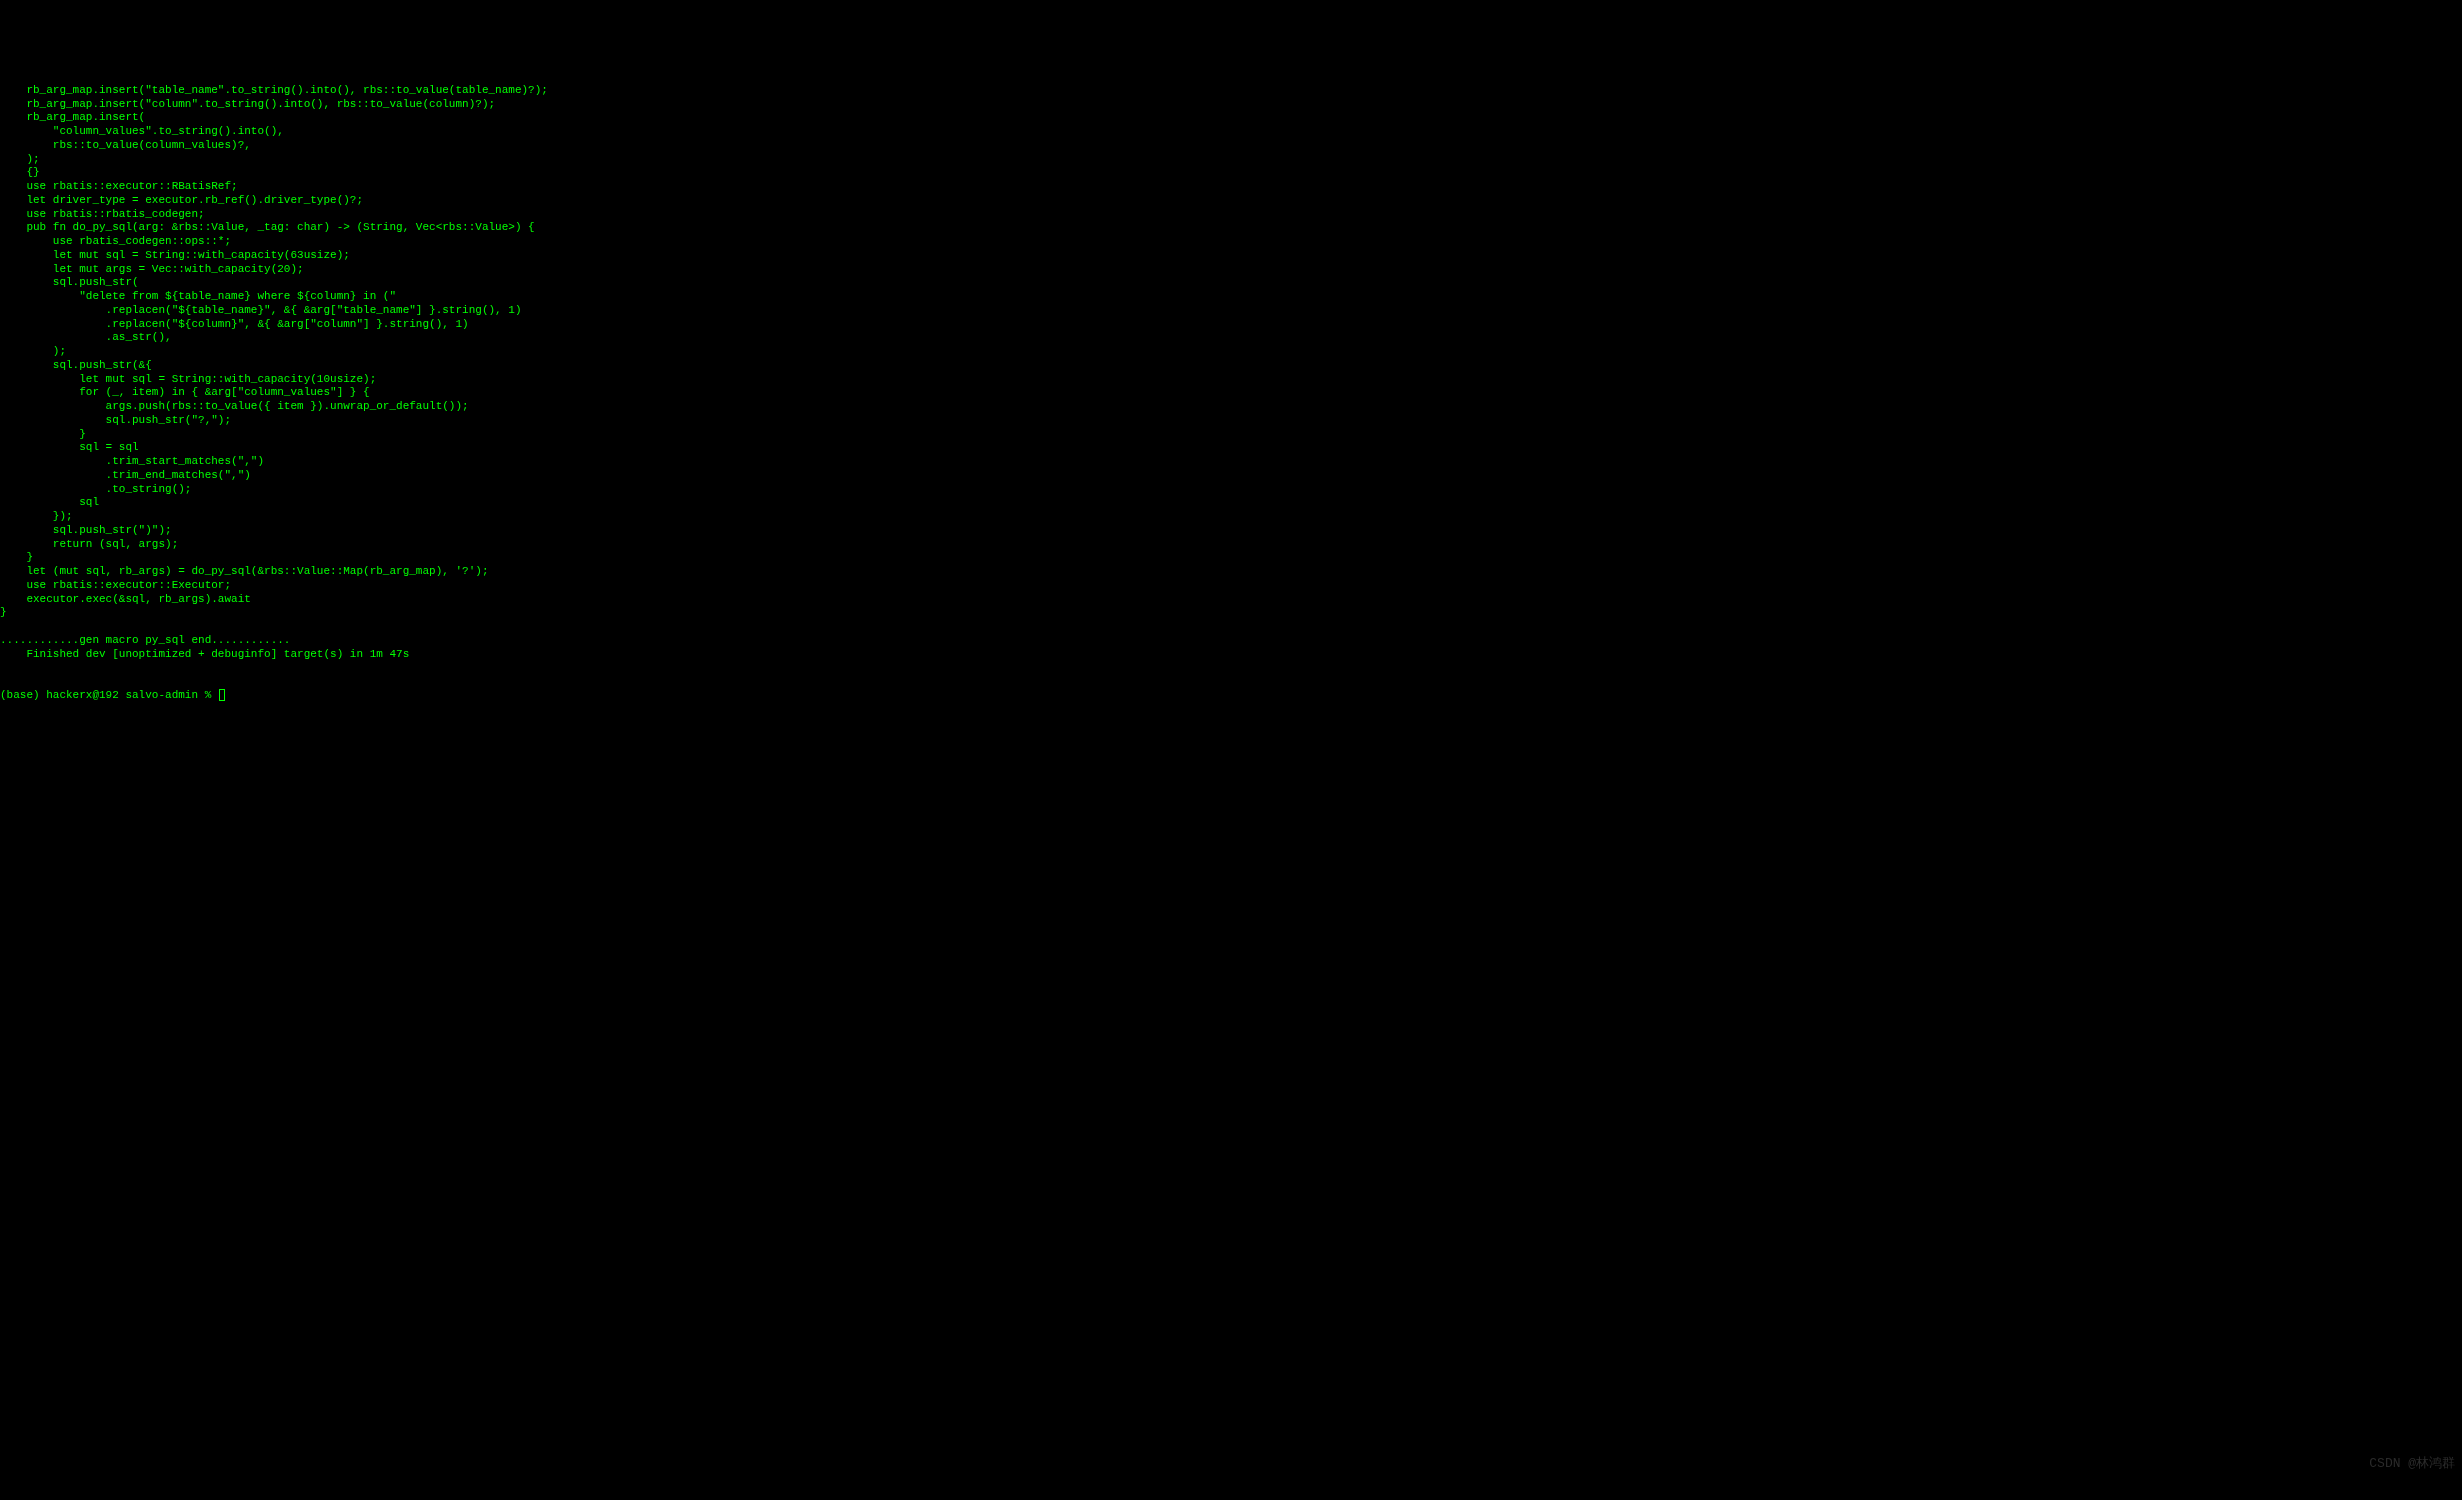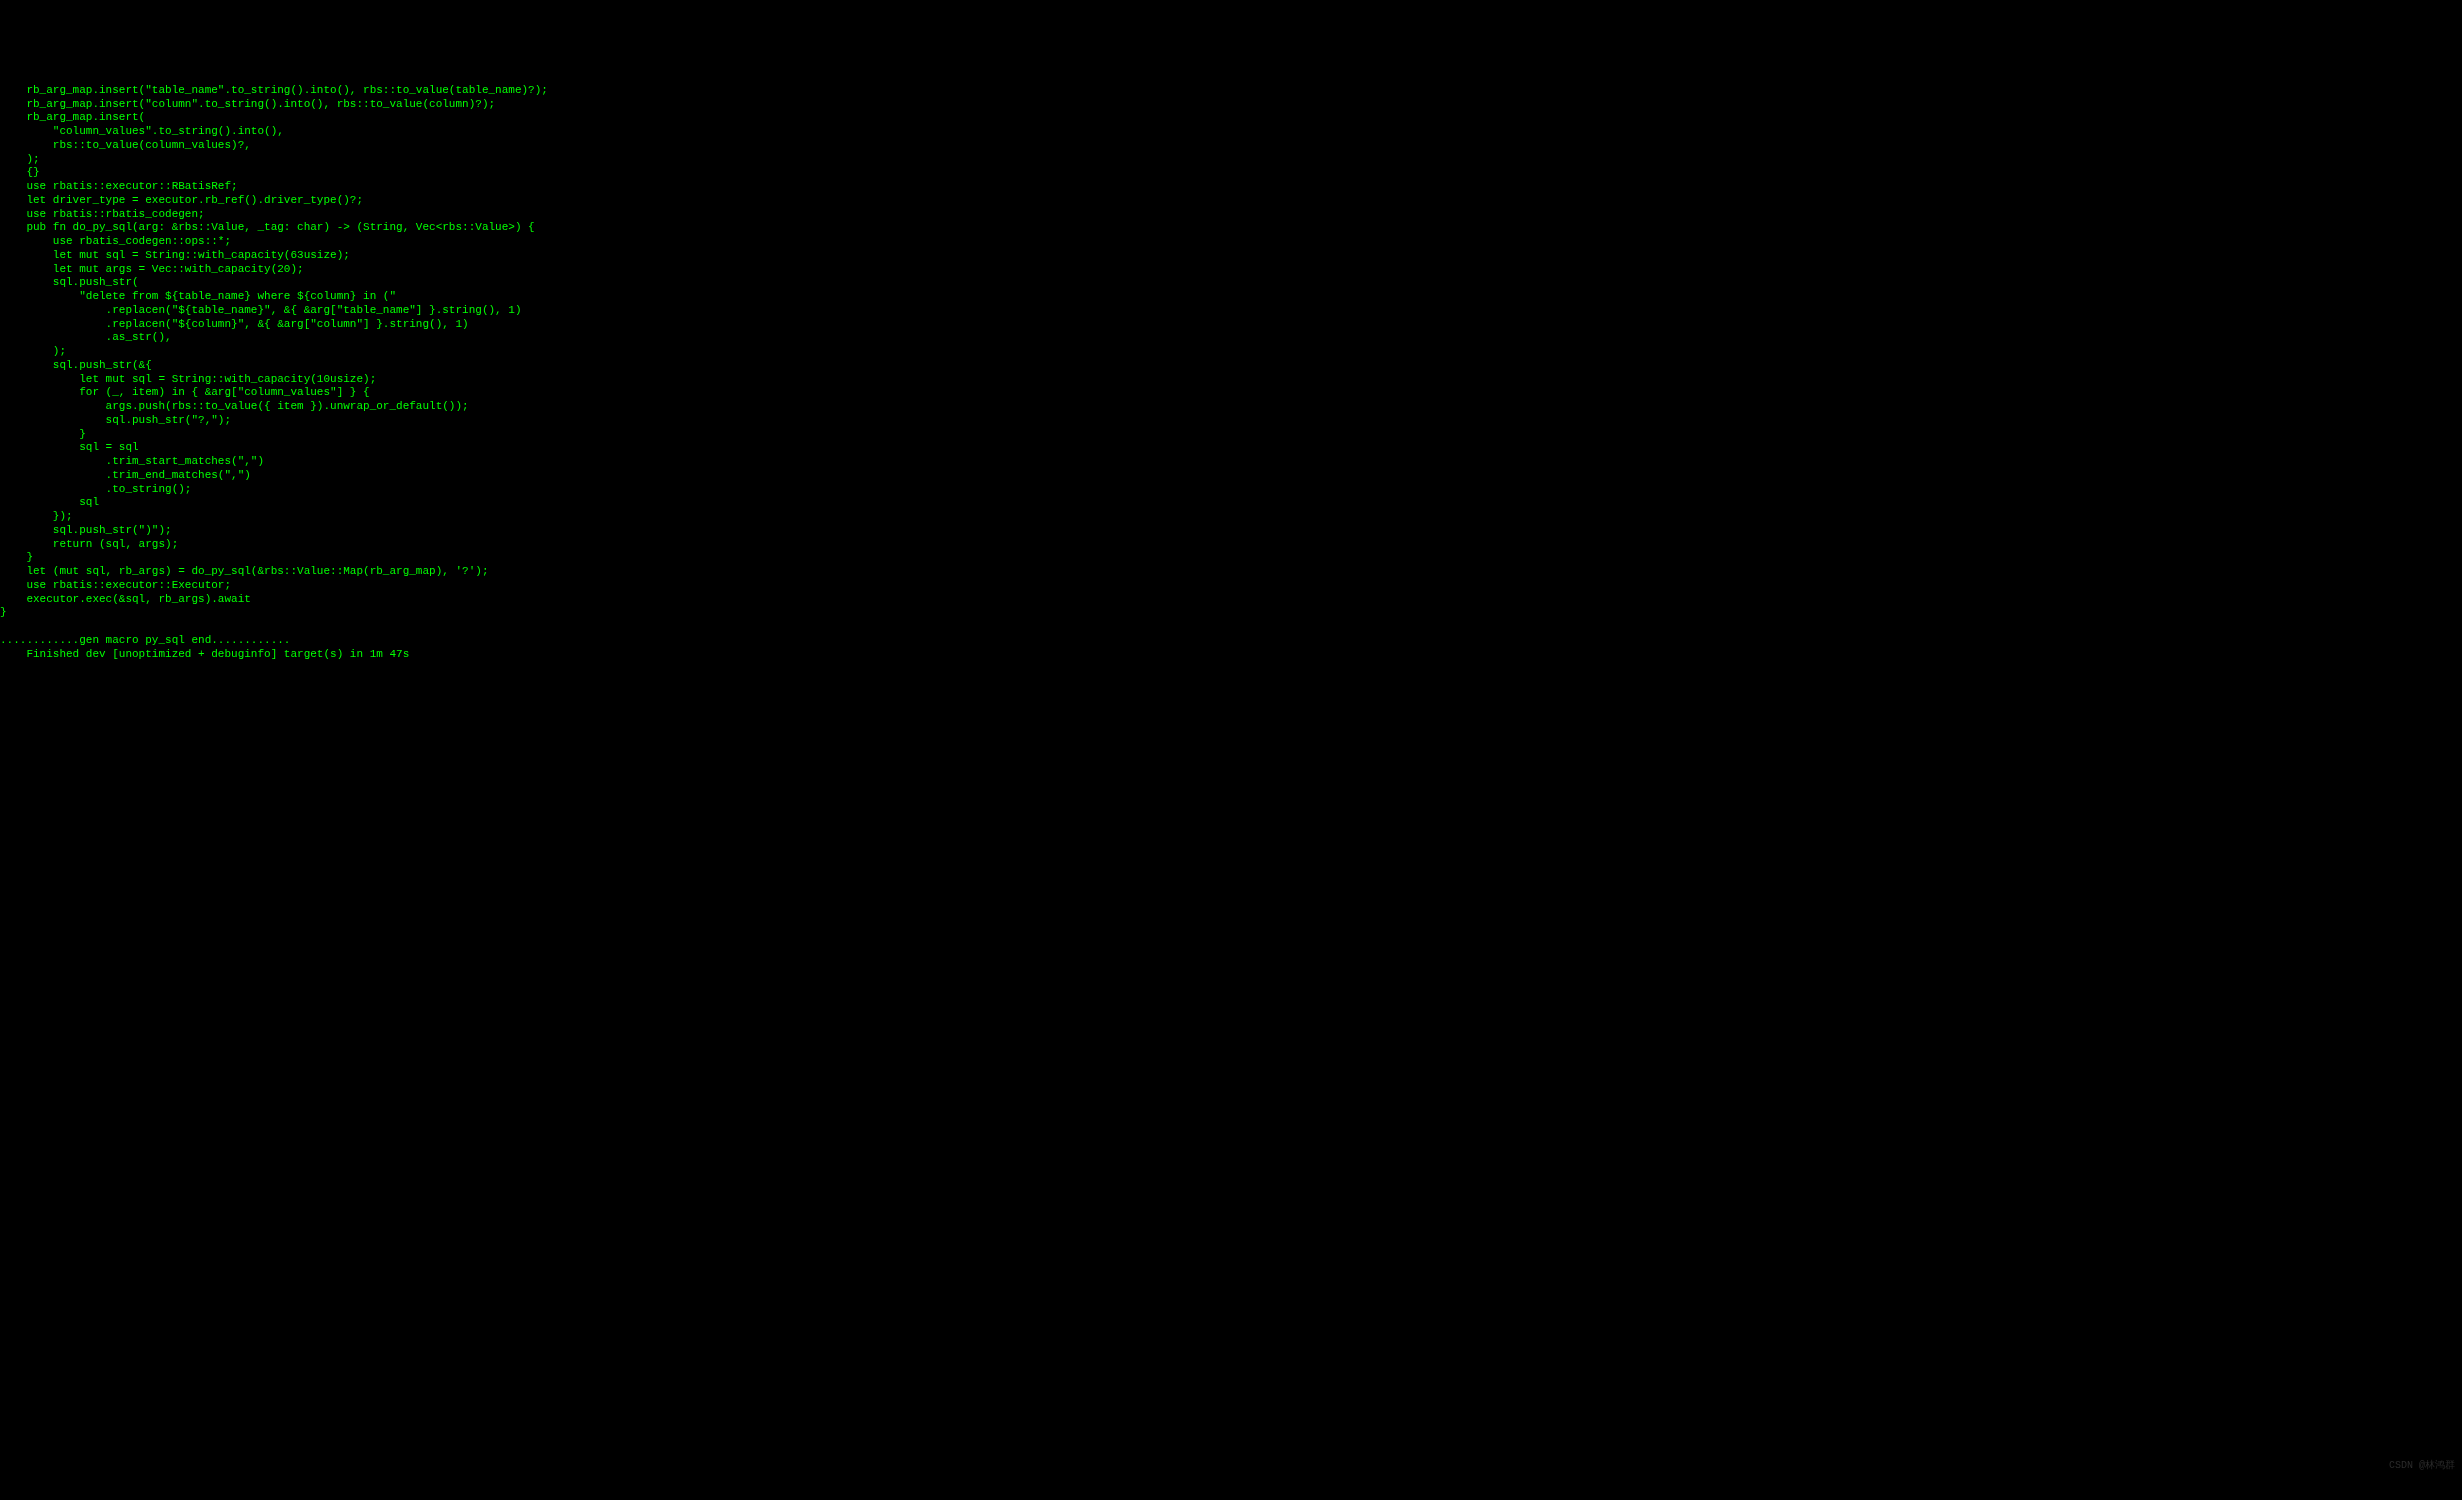--- a/index.html
+++ b/index.html
@@ -30,30 +30,31 @@
       height: 12.4px;
       border: 0.7px solid #00ff00;
       vertical-align: text-bottom;
       margin-left: 1.4px;
     }
     .watermark {
       position: fixed;
       bottom: 27.5px;
       right: 6.9px;
       color: #555555;
-      font-size: 10px;
+      font-size: 13px;
       opacity: 0.5;
     }
   </style>
 </head>
 <body>
 
 
 
 <div class="terminal">
   <div id="code-container"><div class="line">    rb_arg_map.insert("table_name".to_string().into(), rbs::to_value(table_name)?);</div><div class="line">    rb_arg_map.insert("column".to_string().into(), rbs::to_value(column)?);</div><div class="line">    rb_arg_map.insert(</div><div class="line">        "column_values".to_string().into(),</div><div class="line">        rbs::to_value(column_values)?,</div><div class="line">    );</div><div class="line">    {}</div><div class="line">    use rbatis::executor::RBatisRef;</div><div class="line">    let driver_type = executor.rb_ref().driver_type()?;</div><div class="line">    use rbatis::rbatis_codegen;</div><div class="line">    pub fn do_py_sql(arg: &amp;rbs::Value, _tag: char) -&gt; (String, Vec&lt;rbs::Value&gt;) {</div><div class="line">        use rbatis_codegen::ops::*;</div><div class="line">        let mut sql = String::with_capacity(63usize);</div><div class="line">        let mut args = Vec::with_capacity(20);</div><div class="line">        sql.push_str(</div><div class="line">            "delete from ${table_name} where ${column} in ("</div><div class="line">                .replacen("${table_name}", &amp;{ &amp;arg["table_name"] }.string(), 1)</div><div class="line">                .replacen("${column}", &amp;{ &amp;arg["column"] }.string(), 1)</div><div class="line">                .as_str(),</div><div class="line">        );</div><div class="line">        sql.push_str(&amp;{</div><div class="line">            let mut sql = String::with_capacity(10usize);</div><div class="line">            for (_, item) in { &amp;arg["column_values"] } {</div><div class="line">                args.push(rbs::to_value({ item }).unwrap_or_default());</div><div class="line">                sql.push_str("?,");</div><div class="line">            }</div><div class="line">            sql = sql</div><div class="line">                .trim_start_matches(",")</div><div class="line">                .trim_end_matches(",")</div><div class="line">                .to_string();</div><div class="line">            sql</div><div class="line">        });</div><div class="line">        sql.push_str(")");</div><div class="line">        return (sql, args);</div><div class="line">    }</div><div class="line">    let (mut sql, rb_args) = do_py_sql(&amp;rbs::Value::Map(rb_arg_map), '?');</div><div class="line">    use rbatis::executor::Executor;</div><div class="line">    executor.exec(&amp;sql, rb_args).await</div><div class="line">}</div><div class="line"></div><div class="line">............gen macro py_sql end............</div><div class="line">    Finished dev [unoptimized + debuginfo] target(s) in 1m 47s</div></div>
+  <div class="line"><span>(base) hackerx@192 salvo-admin % </span><span class="cursor"></span></div>
 </div>
 
 <div class="watermark">CSDN @林鸿群</div>
 
 
 
 
 
 </body></html>

